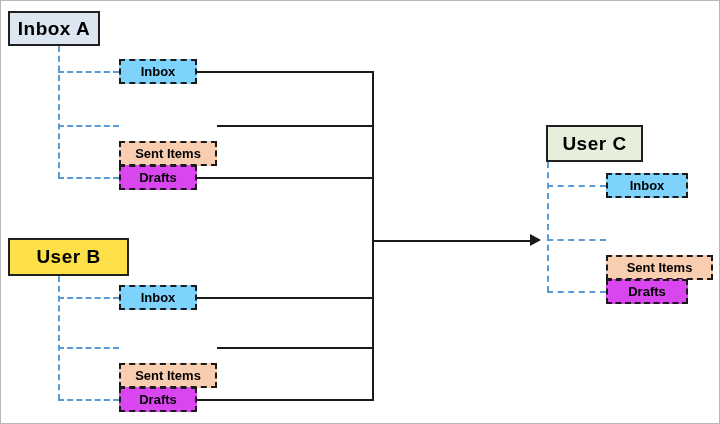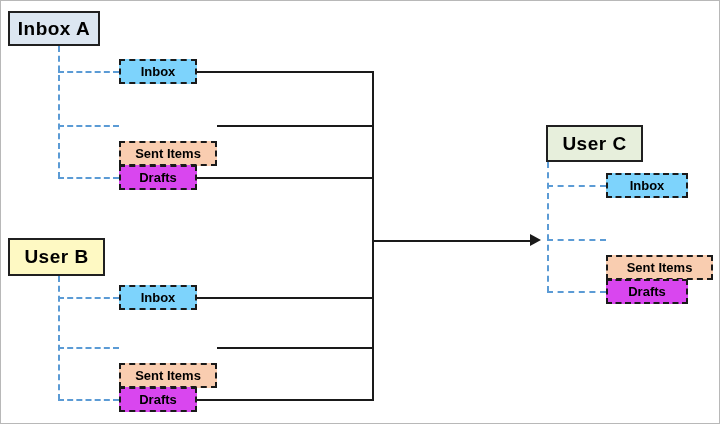--- a/index.html
+++ b/index.html
@@ -25,21 +25,21 @@
     border: 2px solid #202020;
     display: flex;
     align-items: center;
     justify-content: center;
     font-weight: bold;
     font-size: 19px;
     color: #000000;
     letter-spacing: 0.5px;
   }
   .user-a { left: 7px;   top: 10px;  width: 92px;  height: 35px; background: #dce6f1; }
-  .user-b { left: 7px;   top: 237px; width: 97px;  height: 38px; background: #fef9c3; justify-content: center; }
+  .user-b { left: 7px;   top: 237px; width: 121px;  height: 38px; background: #fde047; justify-content: center; }
   .user-c { left: 497px; top: 124px; width: 97px;  height: 37px; background: #e7efdc; margin-left: 48px; }
 
   
   .folder-box {
     position: absolute;
     box-sizing: border-box;
     border: 2px dashed #1a1a1a;
     display: flex;
     align-items: center;
     justify-content: center;

